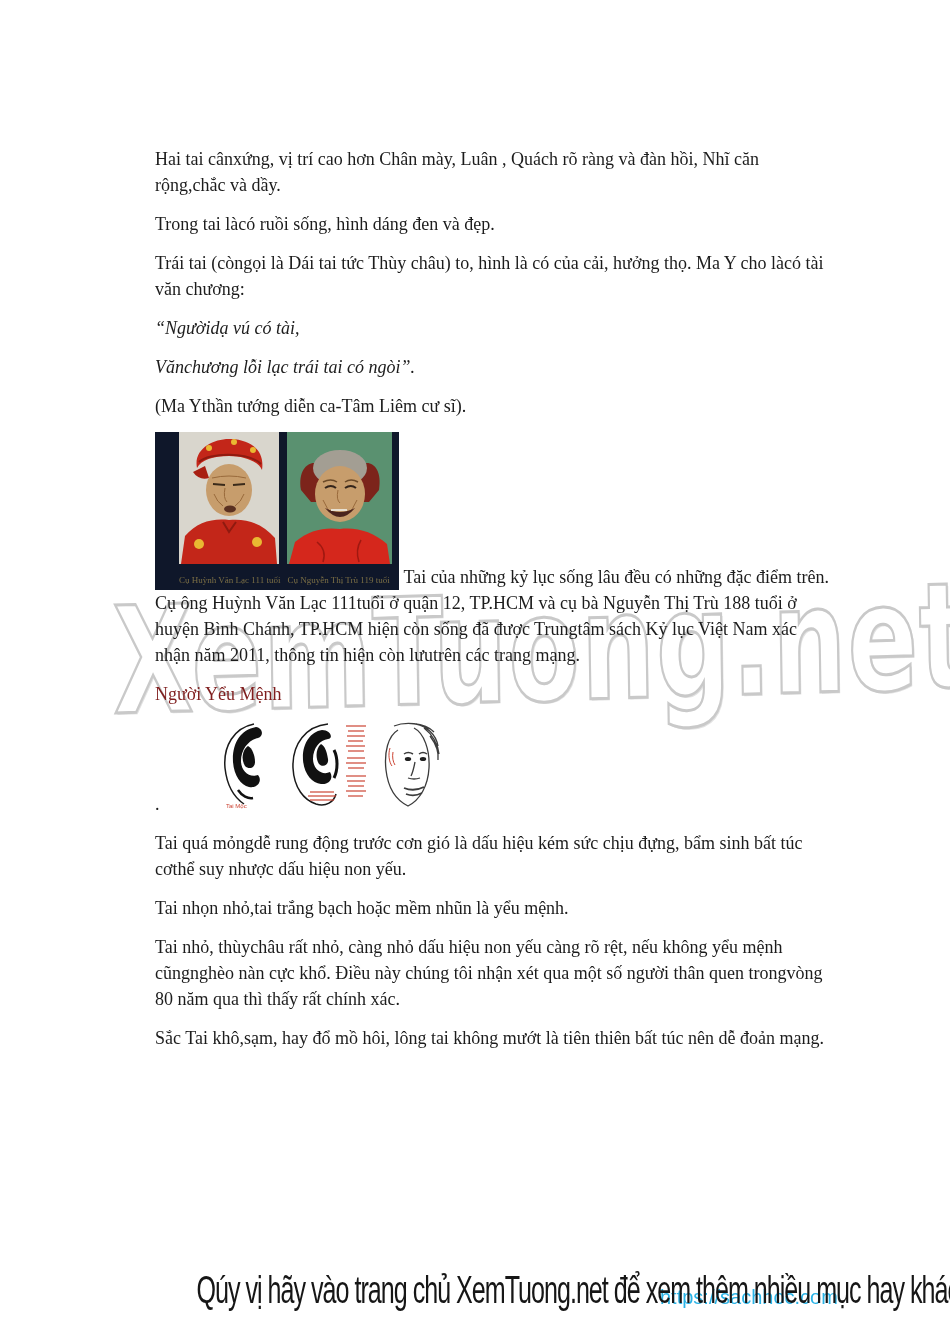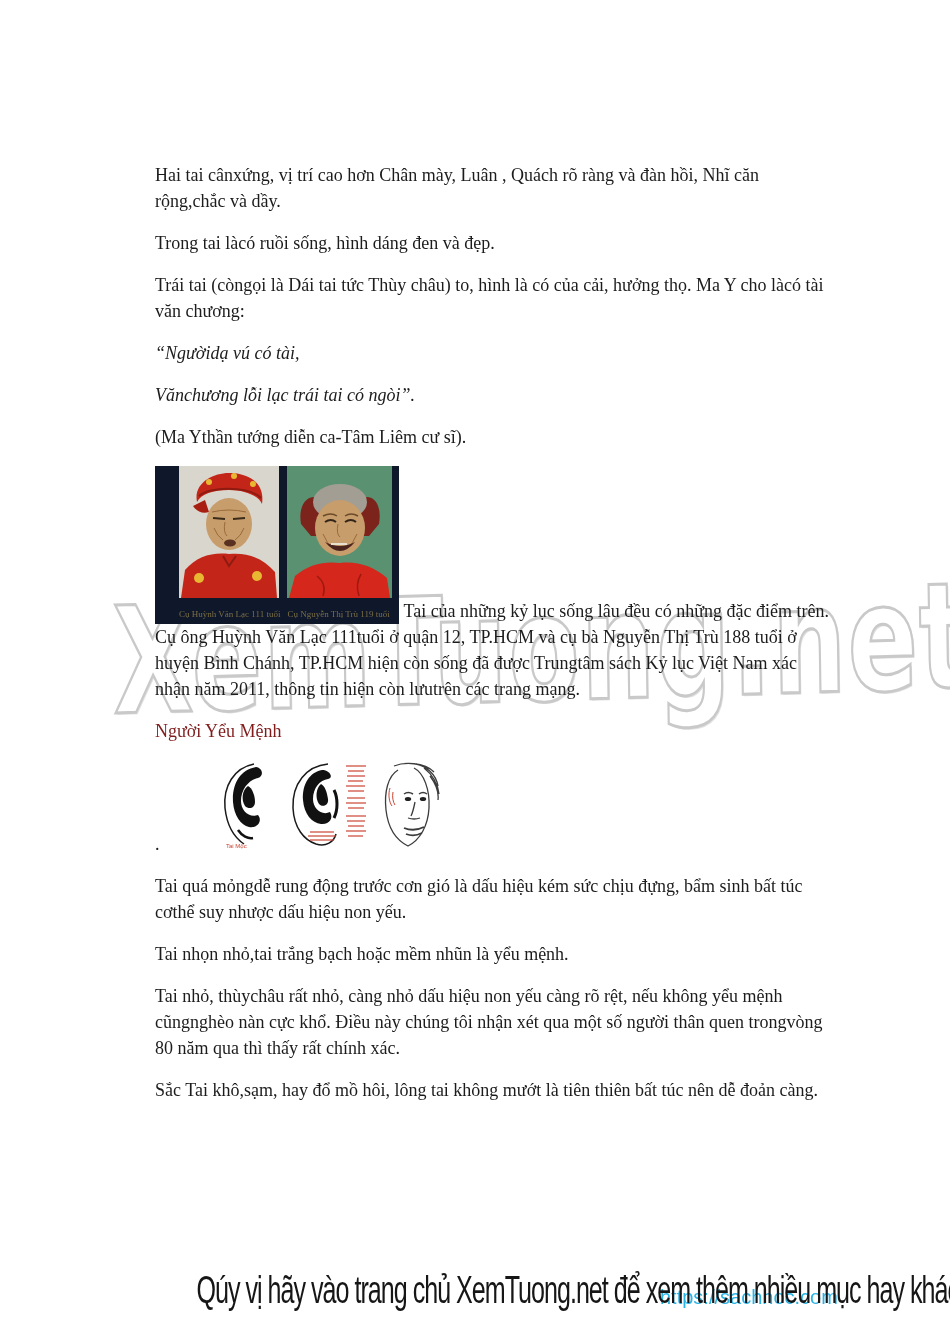--- a/index.html
+++ b/index.html
@@ -28,21 +28,21 @@
     transform-origin:left top;
     letter-spacing:2px;
     pointer-events:none;
   }
   
   .doc{
     position:relative;z-index:1;
     padding:146px 117px 0 155px;
     font-size:18px;line-height:26px;
   }
-  .doc p{margin:16px 0 13px 0;}
+  .doc p{margin:0 0 13px 0;}
   .quote{font-style:italic;}
   .heading{color:#7f1d1d;}
   
   .photo-figure{
     display:inline-block;
     margin-right:4px;
     white-space:nowrap;
     vertical-align:baseline;
     background:#0f172a;
     padding-left:24px;
@@ -223,21 +223,21 @@
         </svg>
       </span>
     </p>
 
     <p>Tai quá mỏngdễ rung động trước cơn gió là dấu hiệu kém sức chịu đựng, bẩm sinh bất túc cơthể suy nhược dấu hiệu non yếu.</p>
 
     <p>Tai nhọn nhỏ,tai trắng bạch hoặc mềm nhũn là yểu mệnh.</p>
 
     <p>Tai nhỏ, thùychâu rất nhỏ, càng nhỏ dấu hiệu non yếu càng rõ rệt, nếu không yểu mệnh cũngnghèo nàn cực khổ. Điều này chúng tôi nhận xét qua một số người thân quen trongvòng 80 năm qua thì thấy rất chính xác.</p>
 
-    <p>Sắc Tai khô,sạm, hay đổ mồ hôi, lông tai không mướt là tiên thiên bất túc nên dễ đoản càng.</p>
+    <p>Sắc Tai khô,sạm, hay đổ mồ hôi, lông tai không mướt là tiên thiên bất túc nên dễ đoản mạng.</p>
 
   </div>
 
   <div class="footer">
     <span class="footer-link">https://sachhoc.com</span>
     <div class="footer-text">
       <span>Qúy vị hãy vào trang chủ XemTuong.net để xem thêm nhiều mục hay khác</span>
     </div>
   </div>
 

